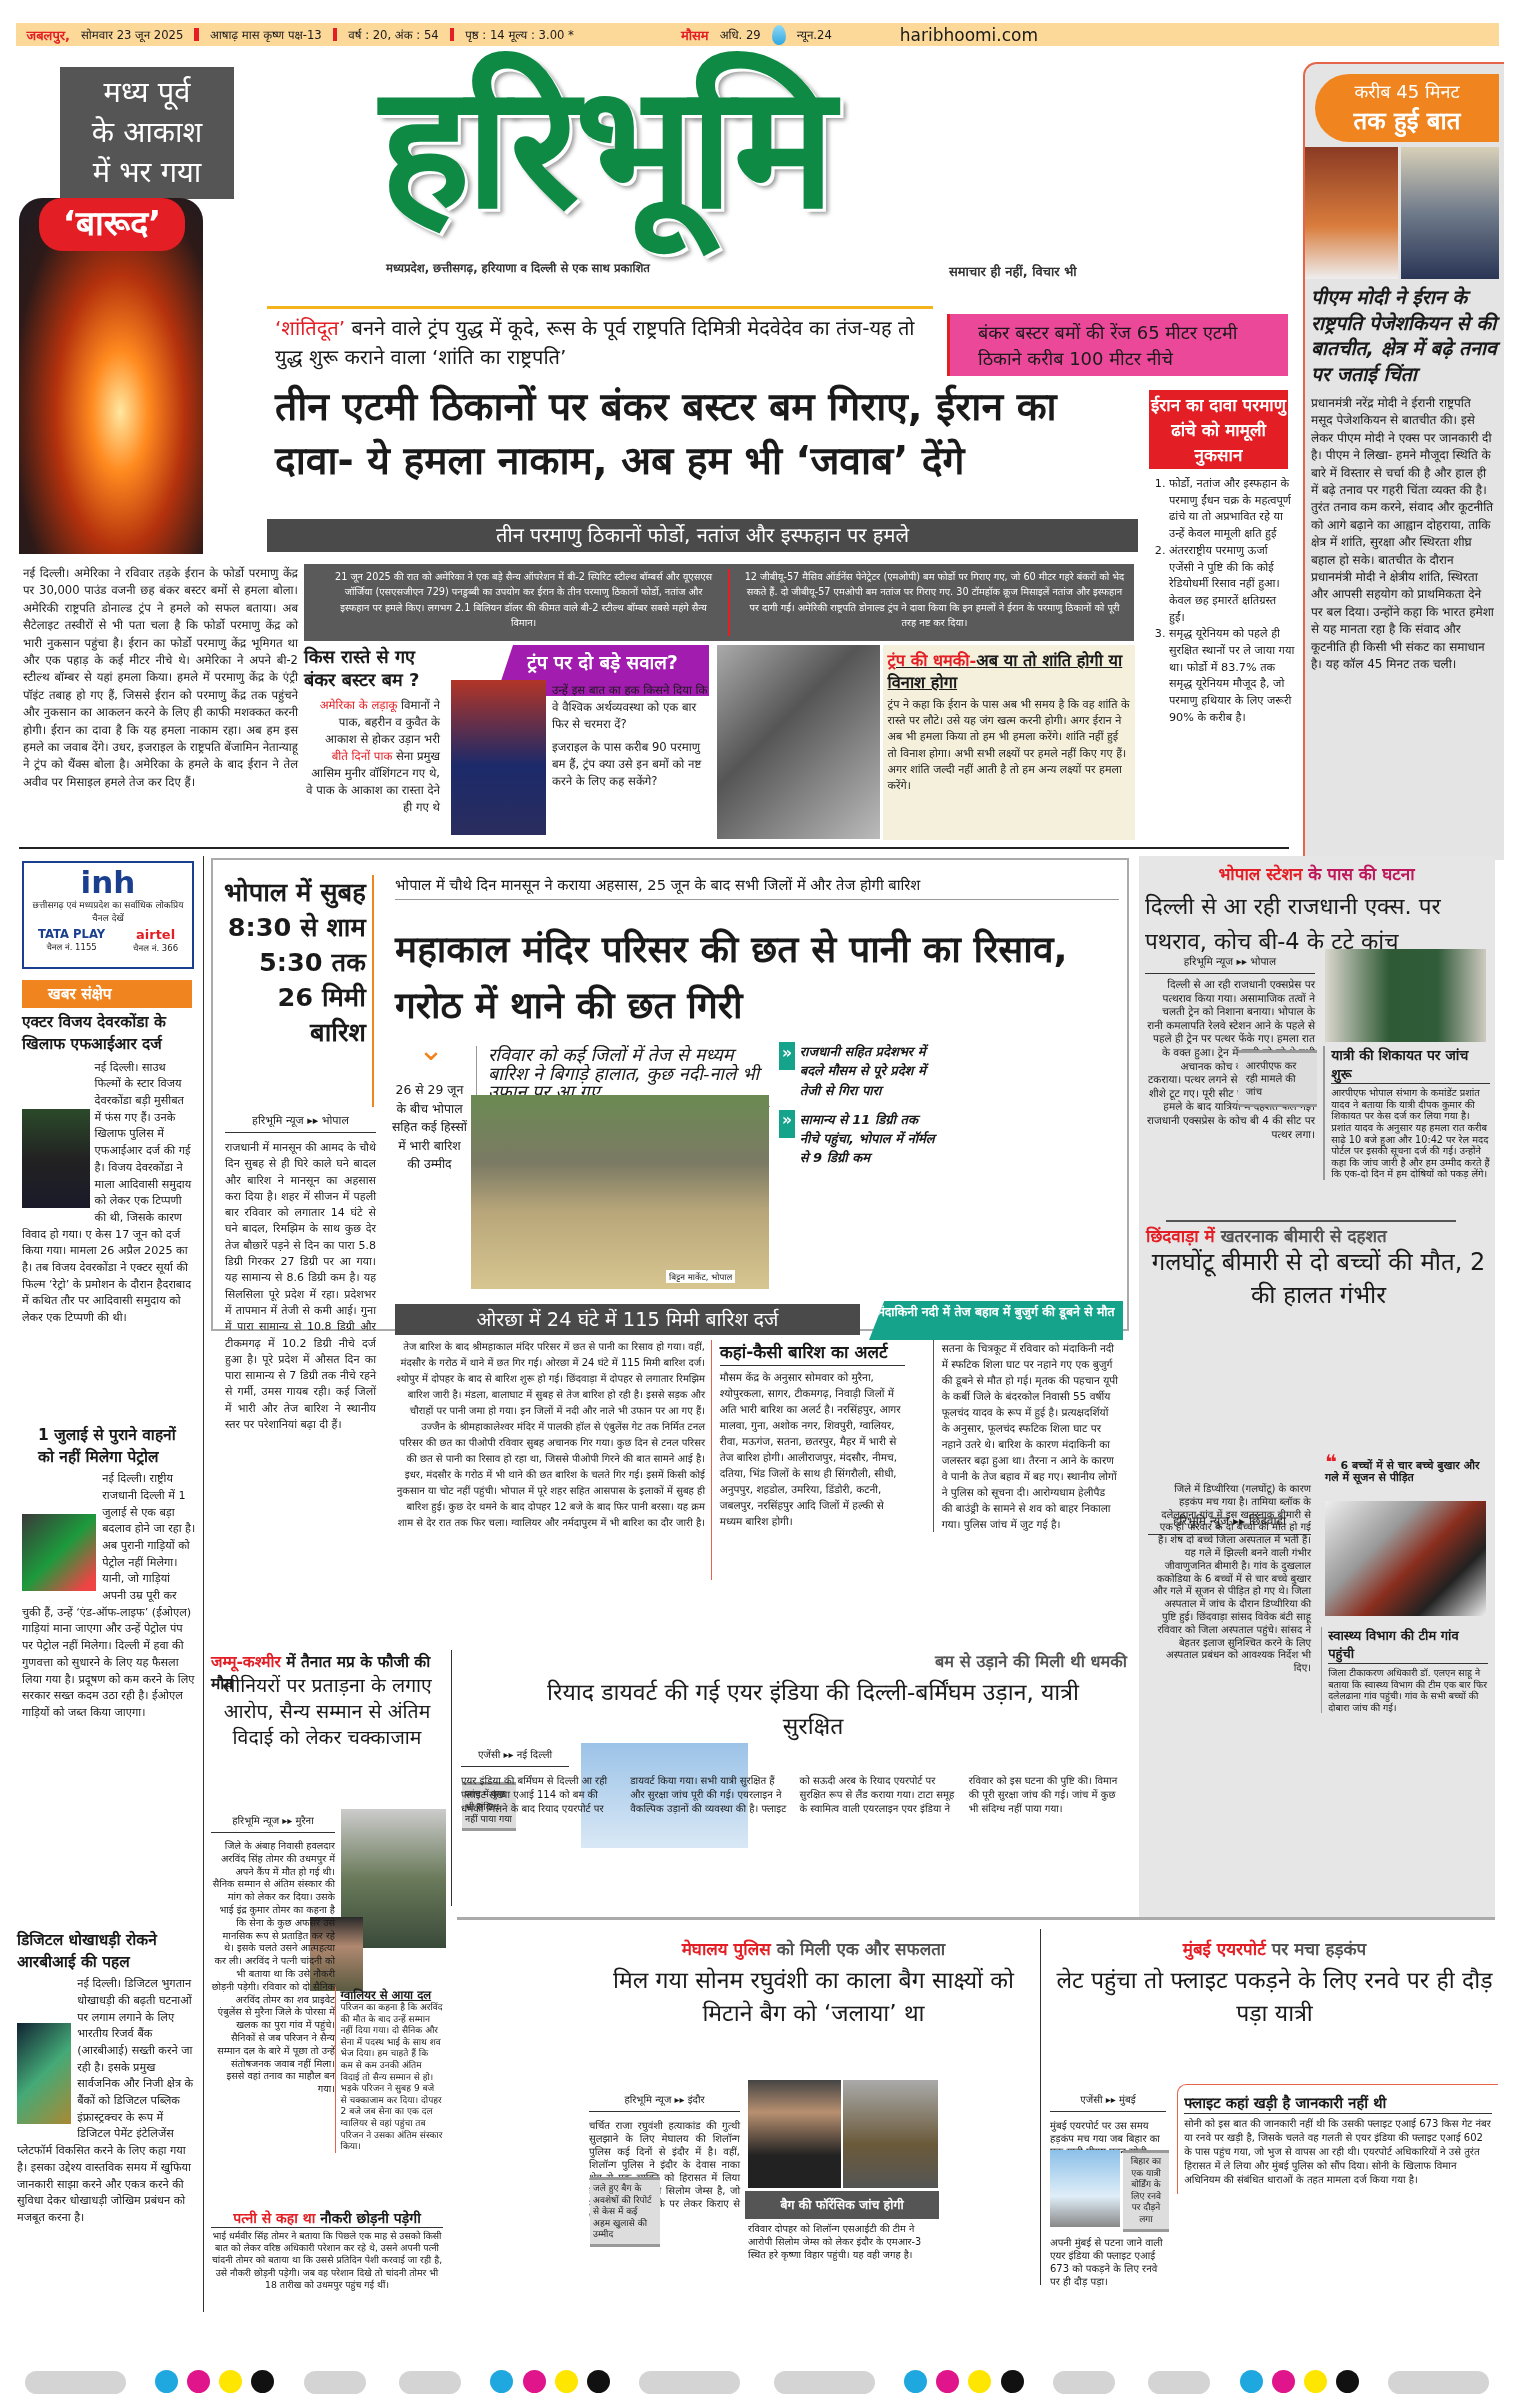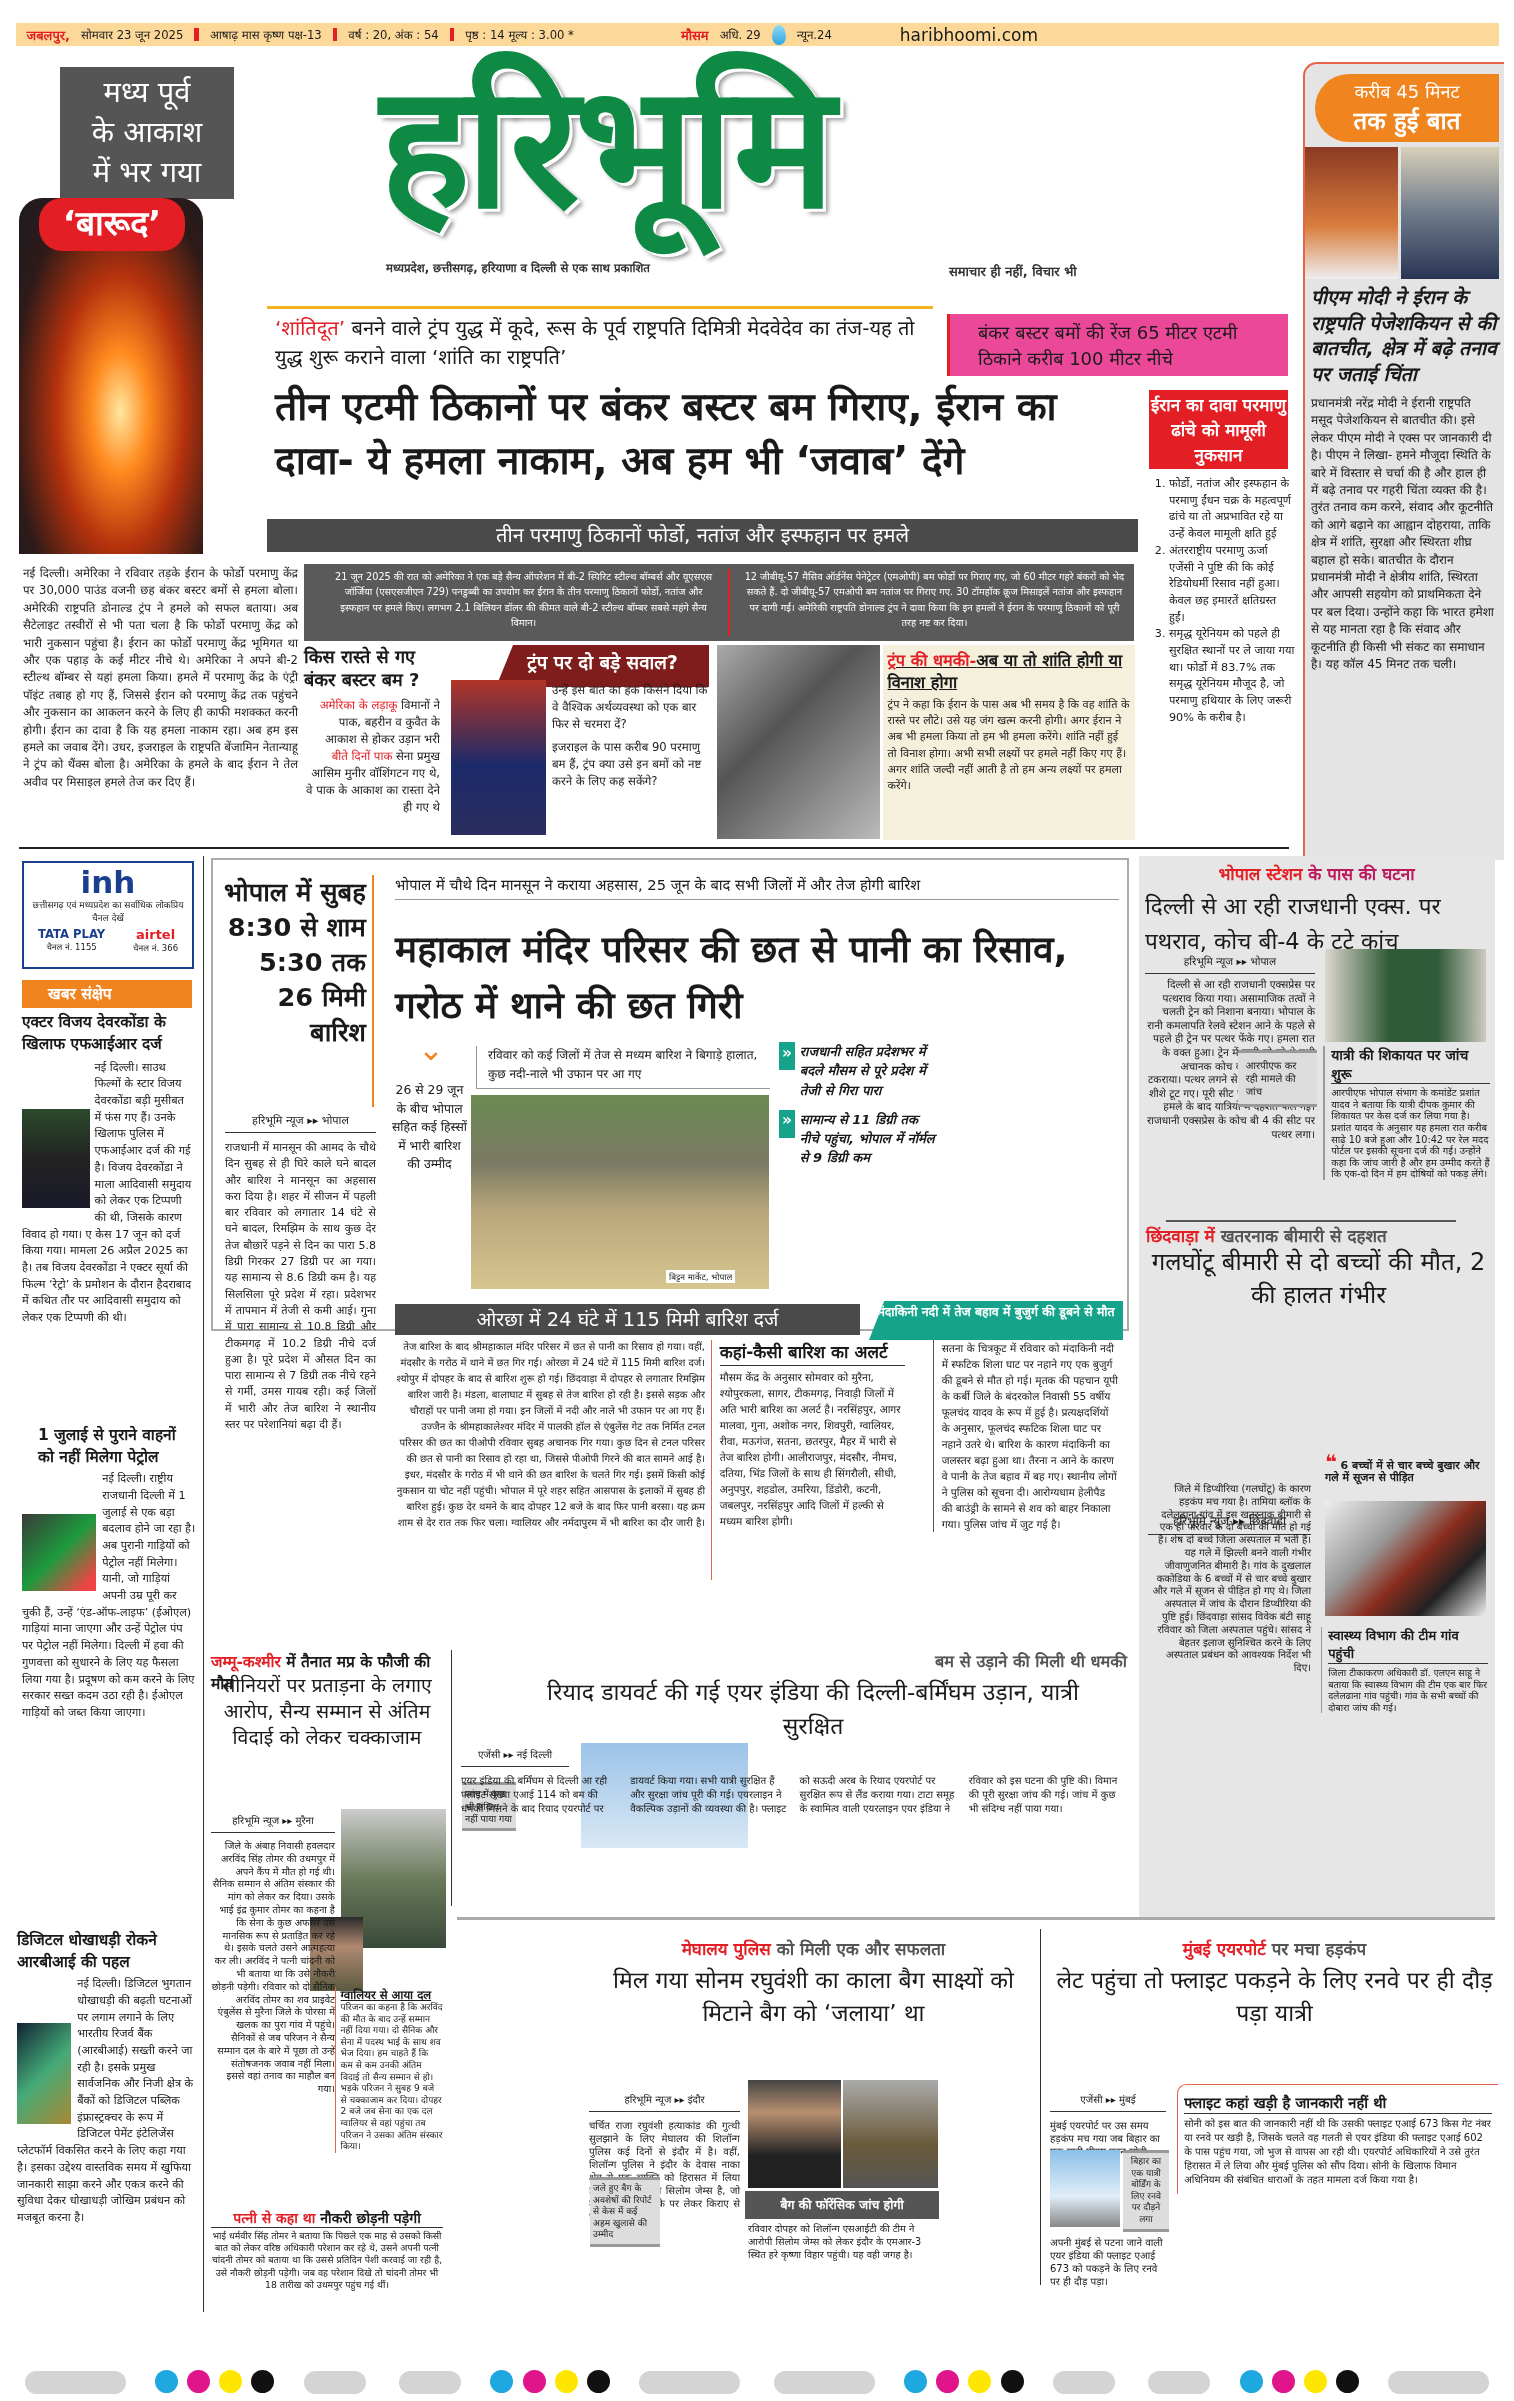--- a/index.html
+++ b/index.html
@@ -88,21 +88,21 @@
 </div>
 
 <div class="abs" style="left:304px;top:645px;width:136px;font-size:18px;line-height:23px;font-weight:bold;">किस रास्ते से गए बंकर बस्टर बम ?</div>
 <div class="abs" style="left:304px;top:697px;width:136px;font-size:11.6px;line-height:17px;text-align:right;">
   <span class="red">अमेरिका के लड़ाकू</span>
   <span>विमानों ने पाक, बहरीन व कुवैत के आकाश से होकर उड़ान भरी</span><br>
   <span class="red">बीते दिनों पाक</span>
   <span>सेना प्रमुख आसिम मुनीर वॉशिंगटन गए थे, वे पाक के आकाश का रास्ता देने ही गए थे</span>
 </div>
 
-<div class="abs" style="left:496px;top:645px;width:213px;height:42px;background:#7f1d1d;color:#fff;font-size:18.6px;font-weight:bold;text-align:center;line-height:35px;clip-path:polygon(8% 0,100% 0,100% 100%,0 100%);">ट्रंप पर दो बड़े सवाल?</div>
+<div class="abs" style="left:496px;top:645px;width:213px;height:51px;background:#a21caf;color:#fff;font-size:18.6px;font-weight:bold;text-align:center;line-height:35px;clip-path:polygon(8% 0,100% 0,100% 100%,0 100%);">ट्रंप पर दो बड़े सवाल?</div>
 <div class="abs" style="left:451px;top:680px;width:95px;height:155px;background:linear-gradient(#b23527,#1c2a6a 55%,#2a2d5e);"></div>
 <ul class="abs" style="left:552px;top:682px;width:159px;font-size:11.6px;line-height:17px;list-style:none;">
   <li style="margin-bottom:6.2px;">उन्हें इस बात का हक किसने दिया कि वे वैश्विक अर्थव्यवस्था को एक बार फिर से चरमरा दें?</li>
   <li>इजराइल के पास करीब 90 परमाणु बम हैं, ट्रंप क्या उसे इन बमों को नष्ट करने के लिए कह सकेंगे?</li>
 </ul>
 <div class="abs" style="left:717px;top:645px;width:163px;height:194px;background:linear-gradient(135deg,#aaa,#555 40%,#888 70%,#bbb);"></div>
 <div class="abs" style="left:883px;top:645px;width:252px;height:195px;background:#f4f0dc;padding:4.6px;">
   <div style="font-size:16.3px;font-weight:bold;line-height:22px;text-decoration:underline;">
     <span class="red">ट्रंप की धमकी-</span><span>अब या तो शांति होगी या विनाश होगा</span>
   </div>
@@ -149,21 +149,21 @@
 
 <div class="abs" style="left:211px;top:858px;width:918px;height:473px;border:2.3px solid #aaa;"></div>
 <div class="abs" style="left:223px;top:875px;width:151px;font-size:25.6px;line-height:35px;font-weight:bold;text-align:right;border-right:2.3px solid #f0851f;padding-right:6.2px;height:232px;">भोपाल में सुबह 8:30 से शाम 5:30 तक 26 मिमी बारिश</div>
 <div class="abs byline" style="left:225px;top:1112px;width:151px;font-size:11px;">हरिभूमि न्यूज ▸▸ भोपाल</div>
 <div class="abs" style="left:225px;top:1140px;width:151px;font-size:11px;line-height:16.3px;text-align:justify;">राजधानी में मानसून की आमद के चौथे दिन सुबह से ही घिरे काले घने बादल और बारिश ने मानसून का अहसास करा दिया है। शहर में सीजन में पहली बार रविवार को लगातार 14 घंटे से घने बादल, रिमझिम के साथ कुछ देर तेज बौछारें पड़ने से दिन का पारा 5.8 डिग्री गिरकर 27 डिग्री पर आ गया। यह सामान्य से 8.6 डिग्री कम है। यह सिलसिला पूरे प्रदेश में रहा। प्रदेशभर में तापमान में तेजी से कमी आई। गुना में पारा सामान्य से 10.8 डिग्री और टीकमगढ़ में 10.2 डिग्री नीचे दर्ज हुआ है। पूरे प्रदेश में औसत दिन का पारा सामान्य से 7 डिग्री तक नीचे रहने से गर्मी, उमस गायब रही। कई जिलों में भारी और तेज बारिश ने स्थानीय स्तर पर परेशानियां बढ़ा दी हैं।</div>
 
 <div class="abs" style="left:395px;top:874px;width:724px;font-size:14.7px;border-bottom:1.5px solid #999;padding-bottom:4.6px;">भोपाल में चौथे दिन मानसून ने कराया अहसास, 25 जून के बाद सभी जिलों में और तेज होगी बारिश</div>
 <div class="abs" style="left:395px;top:922px;width:724px;font-size:37px;line-height:56px;font-weight:bold;">महाकाल मंदिर परिसर की छत से पानी का रिसाव, गरोठ में थाने की छत गिरी</div>
 <div class="abs" style="left:418px;top:1034px;font-size:31px;color:#f0851f;line-height:31px;">⌄</div>
 <div class="abs" style="left:391px;top:1081px;width:77px;font-size:12.4px;line-height:18.6px;text-align:center;">26 से 29 जून के बीच भोपाल सहित कई हिस्सों में भारी बारिश की उम्मीद</div>
-<div class="abs" style="left:476px;top:1046px;width:294px;font-size:12px;line-height:18.6px;border-left:1.5px solid #999;border-bottom:1.5px solid #999;padding:0 6.2px 4.6px 11px;">रविवार को कई जिलों में तेज से मध्यम बारिश ने बिगाड़े हालात, कुछ नदी-नाले भी उफान पर आ गए</div>
+<div class="abs" style="left:476px;top:1046px;width:294px;font-size:18px;line-height:18.6px;font-style:italic;border-left:1.5px solid #999;border-bottom:1.5px solid #999;padding:0 6.2px 4.6px 11px;">रविवार को कई जिलों में तेज से मध्यम बारिश ने बिगाड़े हालात, कुछ नदी-नाले भी उफान पर आ गए</div>
 <div class="abs" style="left:471px;top:1095px;width:298px;height:194px;background:linear-gradient(#6b8a52 0%,#7b7a64 35%,#b8a67a 60%,#d7c690 100%);"></div>
 <div class="abs" style="left:666px;top:1270px;font-size:8.5px;background:#fff;padding:0.8px 3.1px;">बिट्टन मार्केट, भोपाल</div>
 <div class="abs" style="left:779px;top:1042px;width:341px;">
   <div style="display:flex;gap:4.6px;margin-bottom:9.3px;">
     <span style="background:#15a38c;color:#fff;font-weight:bold;font-size:15.5px;padding:1.5px 3.1px;height:28px;">»</span>
     <span style="font-size:13px;line-height:19.4px;font-weight:bold;font-style:italic;width:139px;">राजधानी सहित प्रदेशभर में बदले मौसम से पूरे प्रदेश में तेजी से गिरा पारा</span>
   </div>
   <div style="display:flex;gap:4.6px;">
     <span style="background:#15a38c;color:#fff;font-weight:bold;font-size:15.5px;padding:1.5px 3.1px;height:28px;">»</span>
     <span style="font-size:13px;line-height:19.4px;font-weight:bold;font-style:italic;width:139px;">सामान्य से 11 डिग्री तक नीचे पहुंचा, भोपाल में नॉर्मल से 9 डिग्री कम</span>

